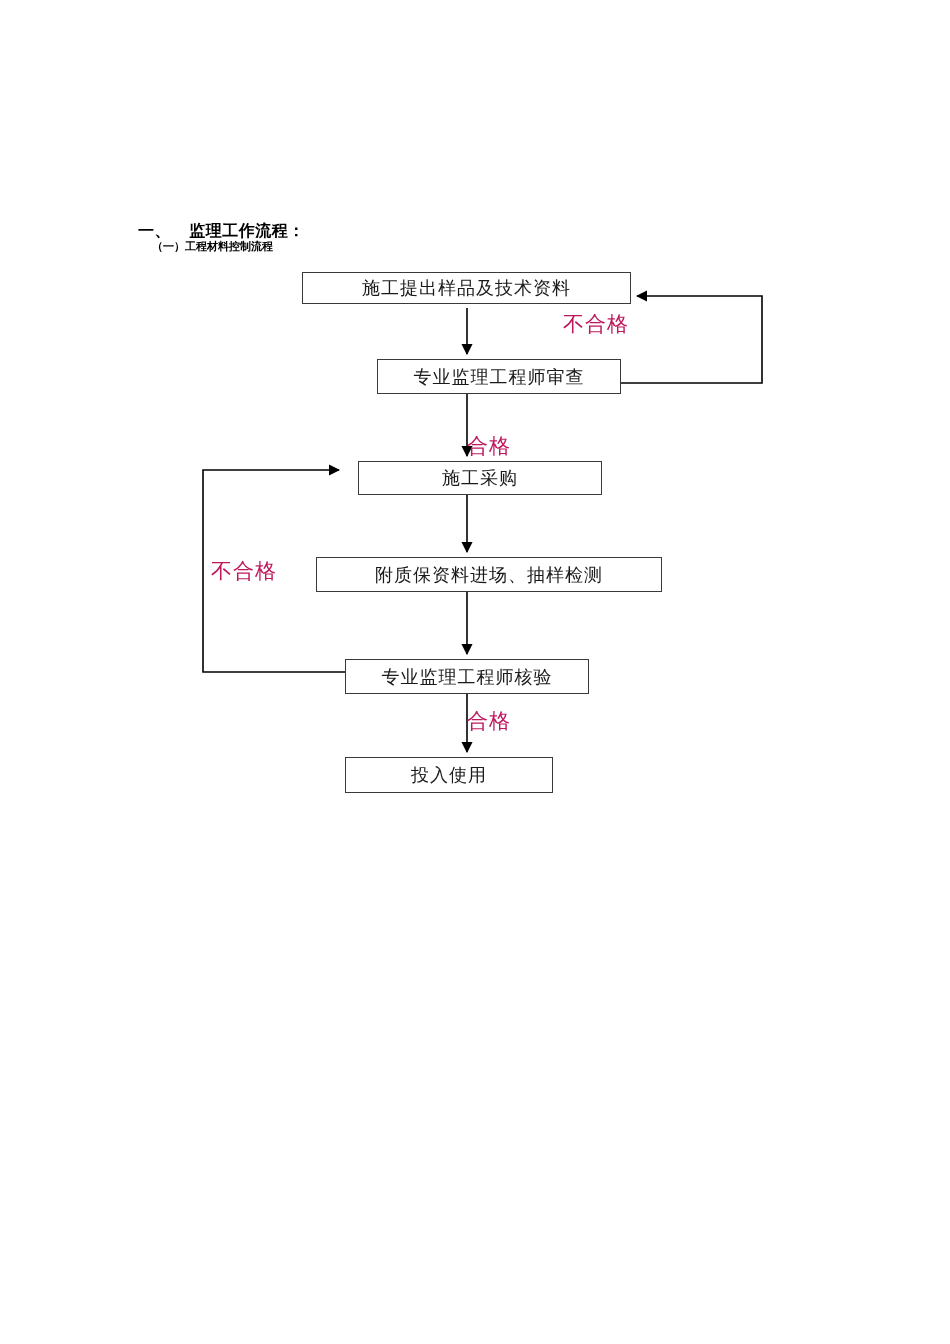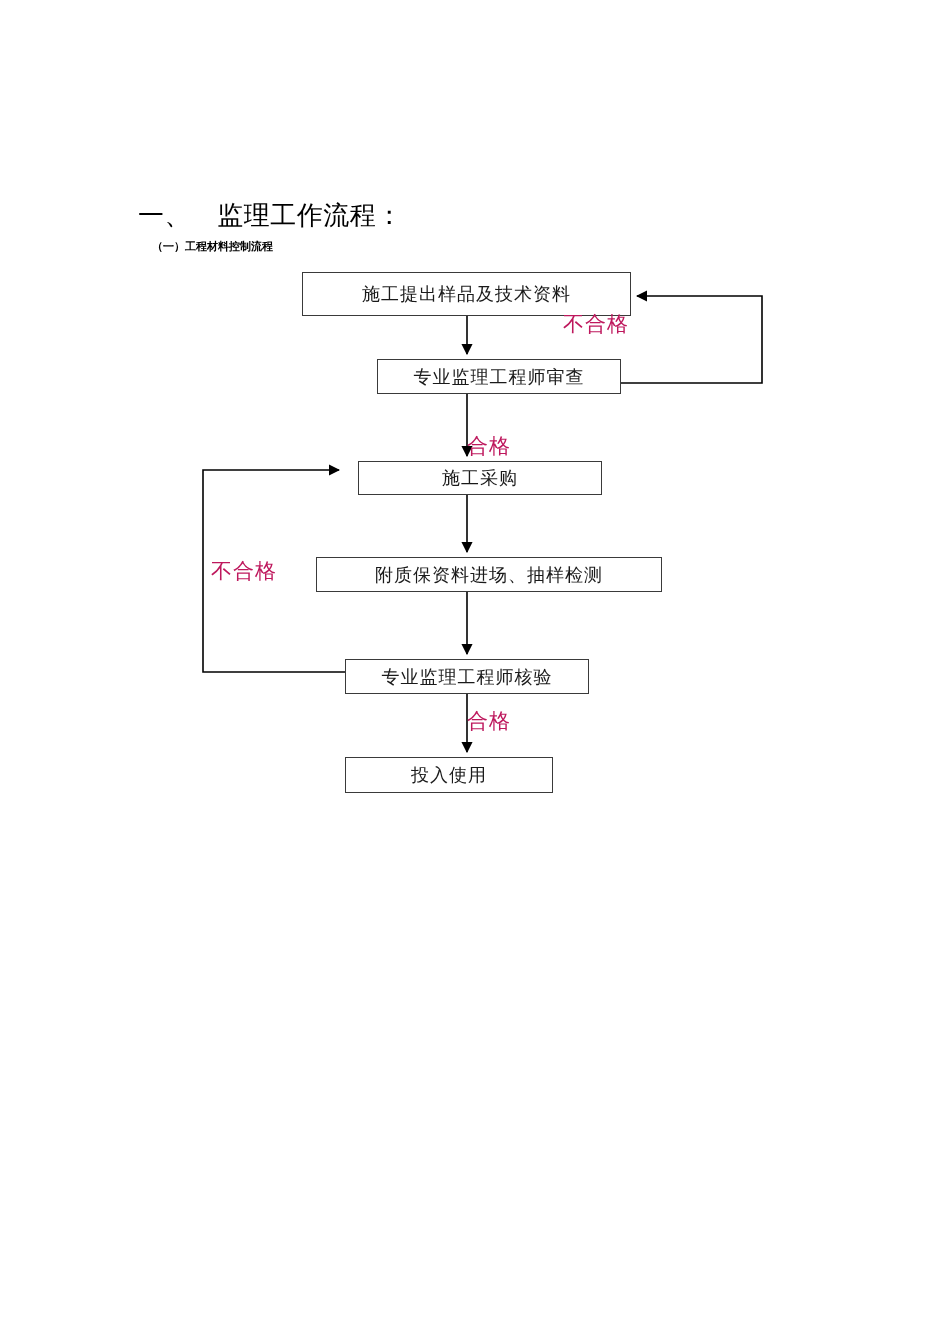--- a/index.html
+++ b/index.html
@@ -17,23 +17,23 @@
   }
   #page {
     position: absolute;
     left: 0; top: 0;
     width: 950px;
     height: 1344px;
   }
   .heading-main {
     position: absolute;
     left: 138px;
-    top: 200px;
-    font-size: 26px;
-    font-weight: normal;
+    top: 221px;
+    font-size: 16px;
+    font-weight: bold;
     letter-spacing: 0.5px;
     white-space: pre;
     line-height: 1.2;
   }
   .heading-sub {
     position: absolute;
     left: 152px;
     top: 240px;
     font-size: 11px;
     font-weight: bold;
@@ -95,21 +95,21 @@
 
     <path d="M 467 495 L 467 552" stroke="#000" stroke-width="1.6" fill="none" marker-end="url(#arrow)"></path>
 
     <path d="M 467 592 L 467 654" stroke="#000" stroke-width="1.6" fill="none" marker-end="url(#arrow)"></path>
 
     <path d="M 345 672 L 203 672 L 203 470 L 339 470" stroke="#000" stroke-width="1.6" fill="none" marker-end="url(#arrow)"></path>
 
     <path d="M 467 694 L 467 752" stroke="#000" stroke-width="1.6" fill="none" marker-end="url(#arrow)"></path>
   </svg>
 
-  <div class="nodebox" style="left:302px; top:272px; width:329px; height:44px;">
+  <div class="nodebox" style="left:302px; top:272px; width:329px; height:32px;">
     <span>施工提出样品及技术资料</span>
   </div>
 
   <div class="nodebox" style="left:345px; top:359px; width:244px; height:35px;margin-left:32px;">
     <span>专业监理工程师审查</span>
   </div>
 
   <div class="nodebox" style="left:358px; top:461px; width:244px; height:34px;">
     <span>施工采购</span>
   </div>

